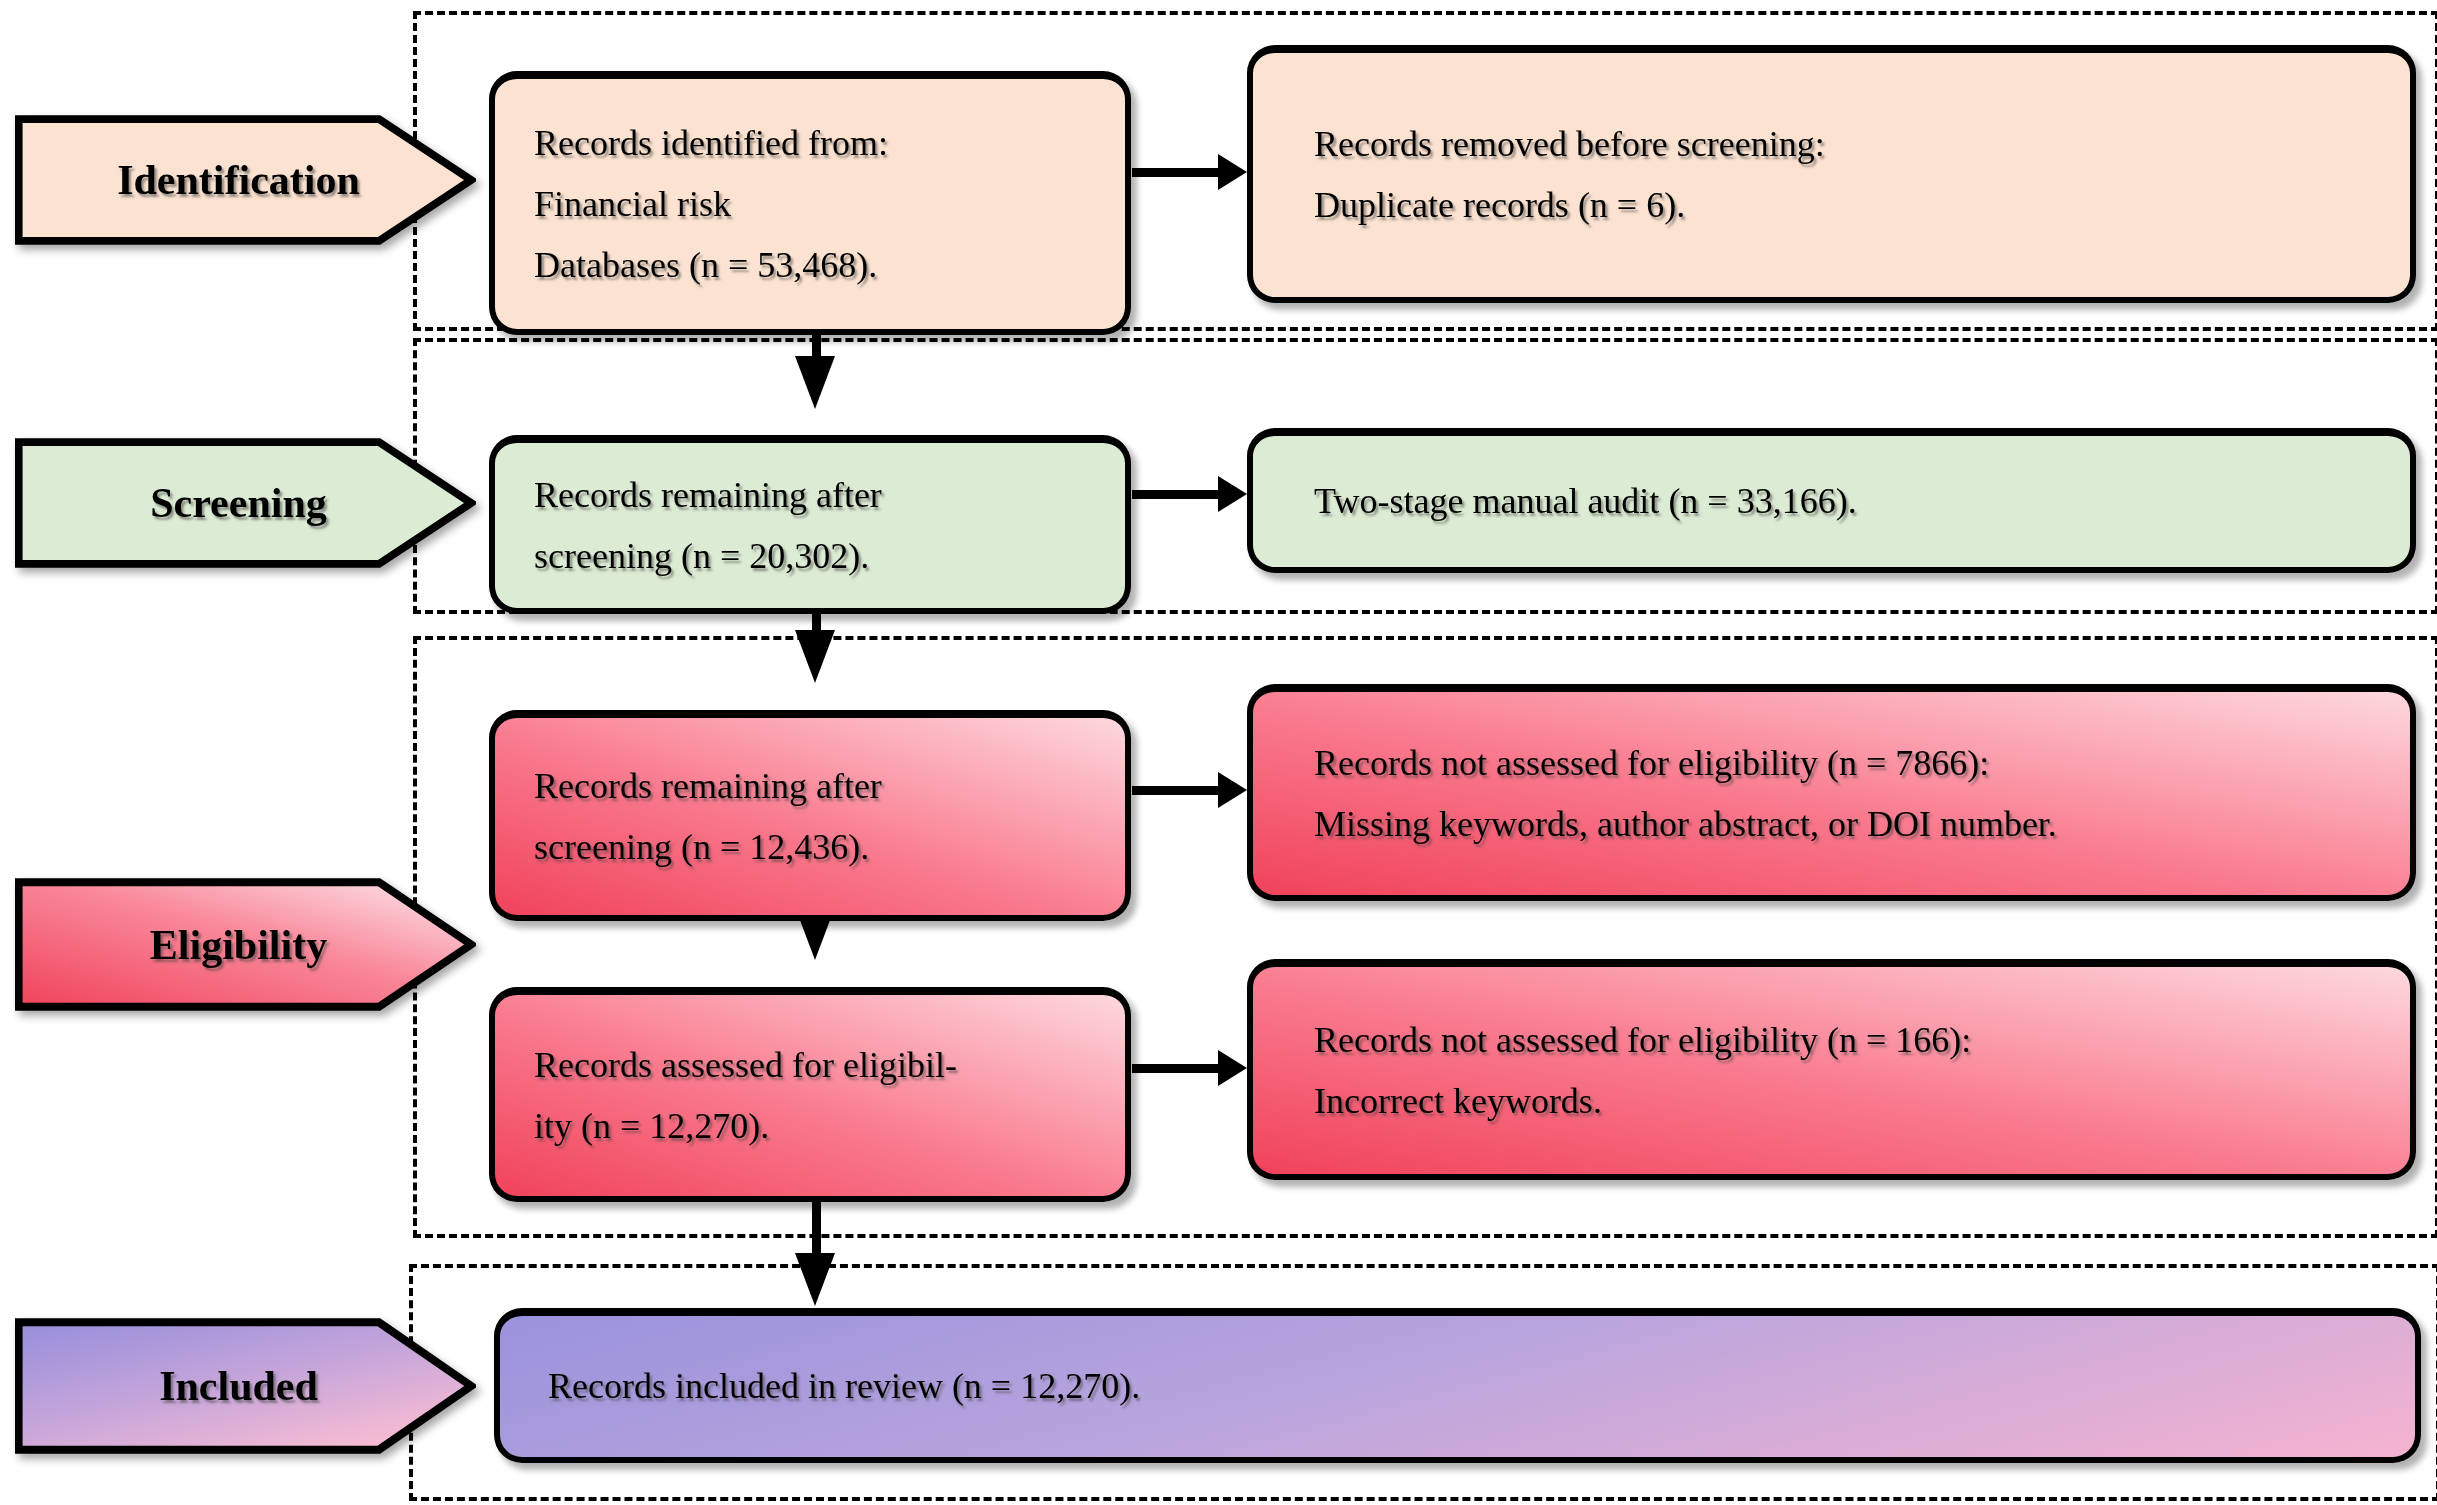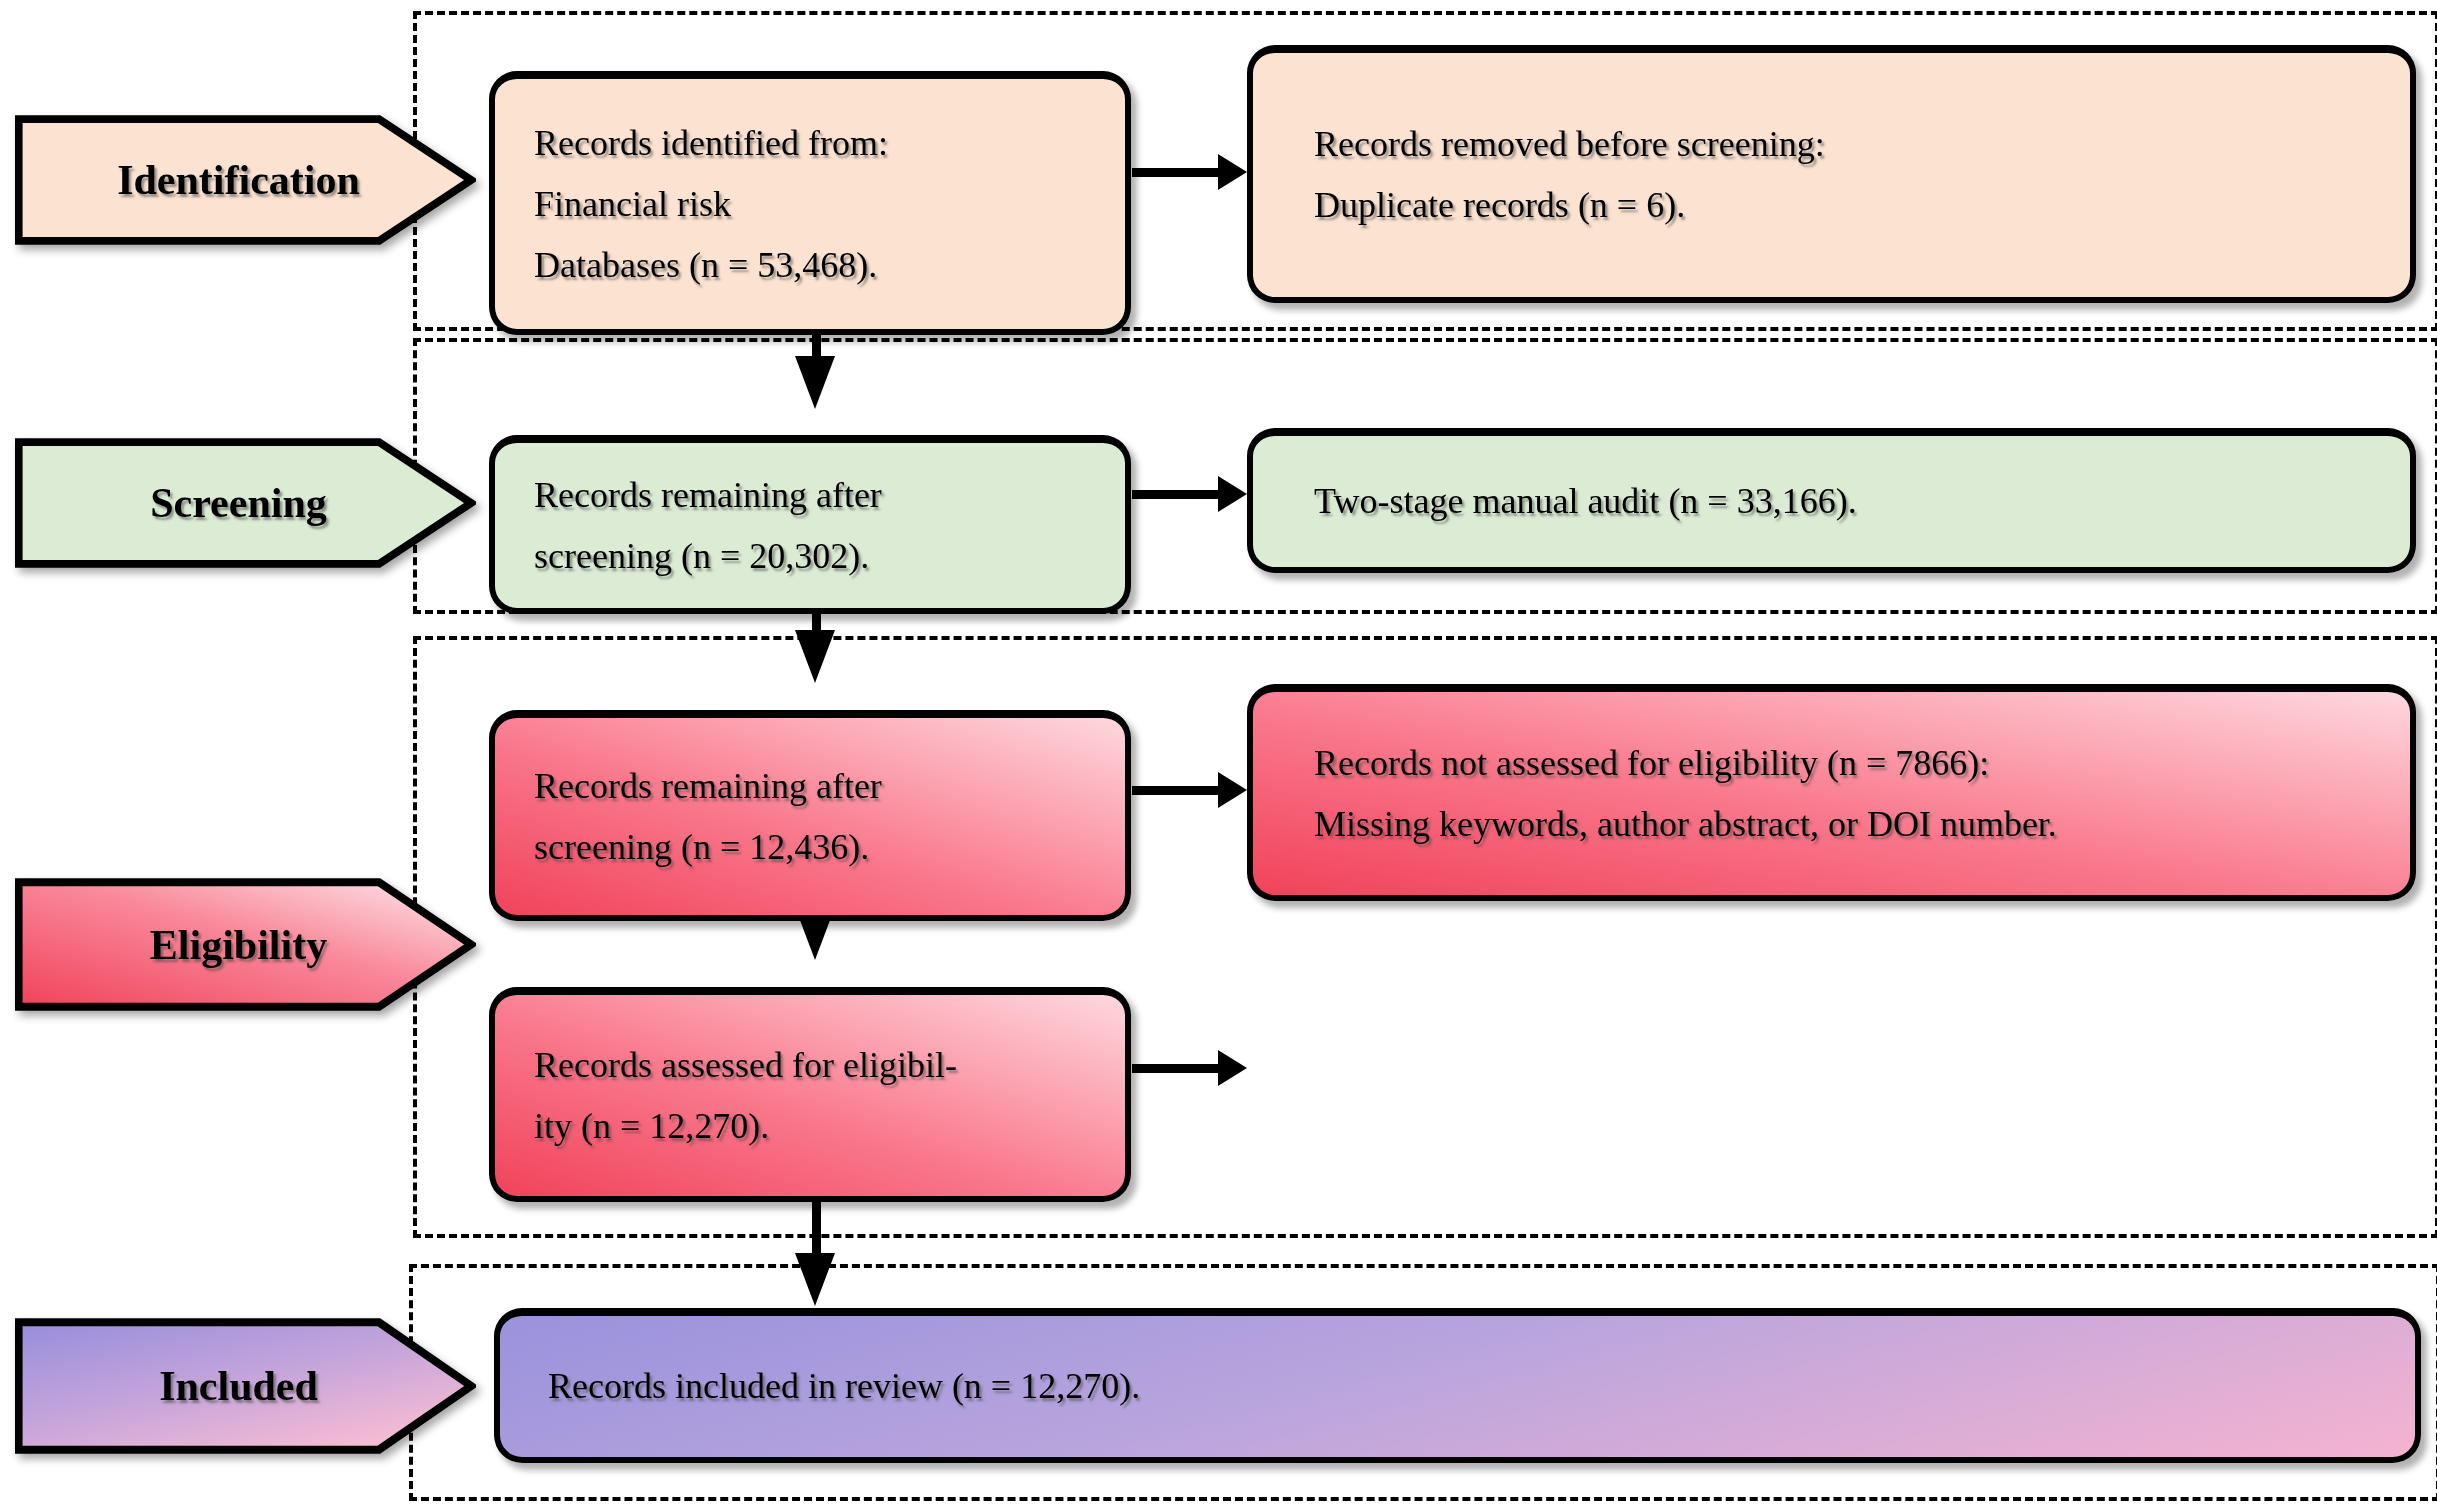--- a/index.html
+++ b/index.html
@@ -148,20 +148,24 @@
   </div>
   <div class="box fill-red pad-left-wide" style="left:1247px;top:684px;width:1169px;height:217px;">
     <div class="txt">Records not assessed for eligibility (n = 7866):
 Missing keywords, author abstract, or DOI number.</div>
   </div>
 
   <div class="box fill-red pad-left" style="left:489px;top:961px;width:642px;height:215px;">
     <div class="txt">Records assessed for eligibil-
 ity (n = 12,270).</div>
   </div>
+  <div class="box fill-red pad-left-wide" style="left:1247px;top:959px;width:1169px;height:221px;">
+    <div class="txt">Records not assessed for eligibility (n = 166):
+Incorrect keywords.</div>
+  </div>
 
   <div class="box fill-purple" style="left:494px;top:1308px;width:1927px;height:155px;padding-left:48px;">
     <div class="txt">Records included in review (n = 12,270).</div>
   </div>
 
   <div class="hline" style="left:1132px;top:168px;width:90px;"></div>
   <div class="head-right" style="left:1218px;top:154px;"></div>
 
   <div class="hline" style="left:1132px;top:490px;width:90px;"></div>
   <div class="head-right" style="left:1218px;top:476px;"></div>

